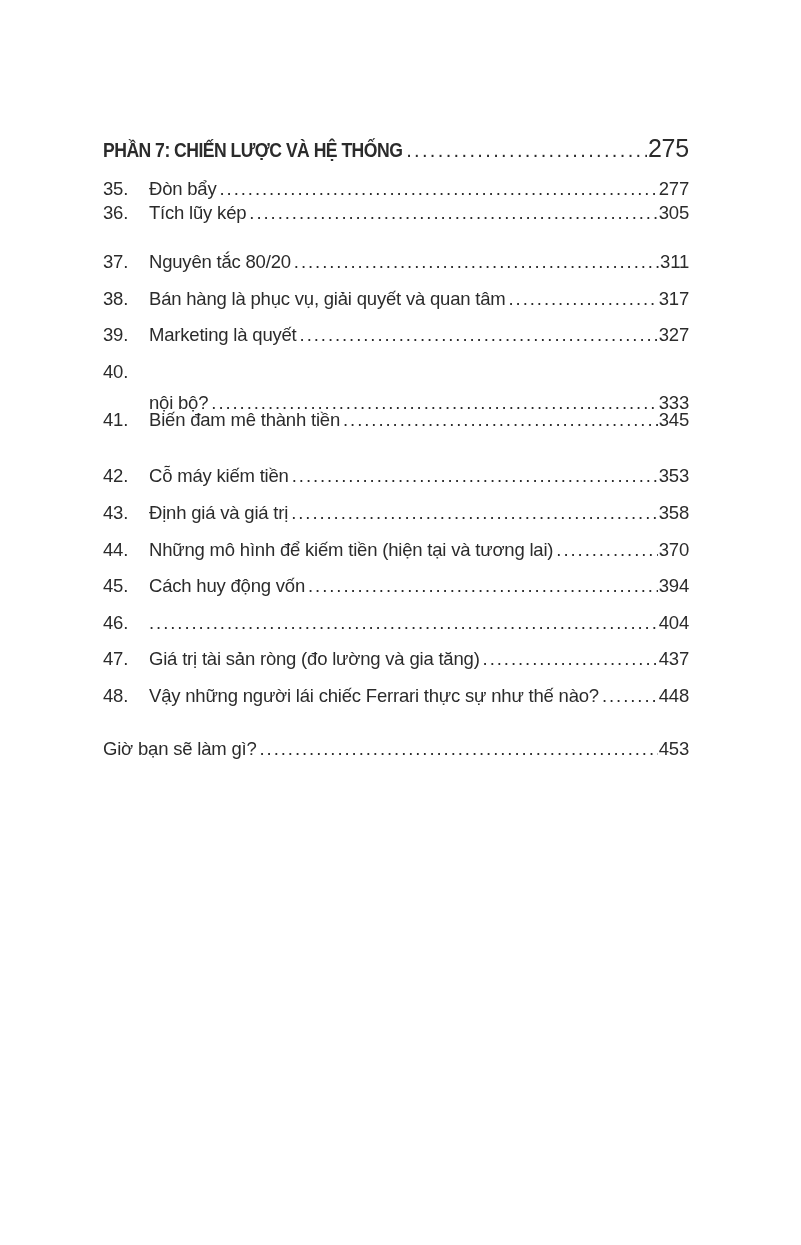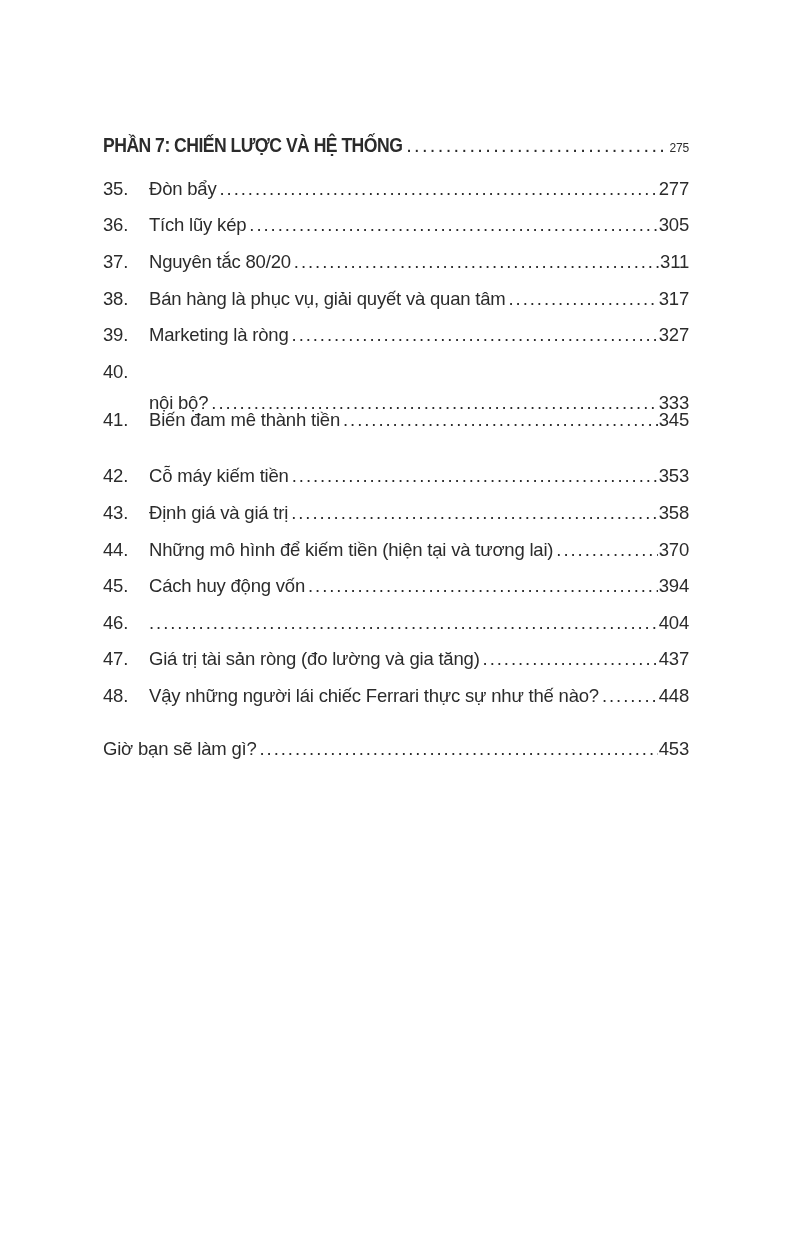--- a/index.html
+++ b/index.html
@@ -22,42 +22,42 @@
       flex: 1 1 auto; overflow: hidden; white-space: nowrap;
       letter-spacing: 1.2px; color: #2b2b2b;
     }
     .row .leader::before {
       content: ". . . . . . . . . . . . . . . . . . . . . . . . . . . . . . . . . . . . . . . . . . . . . . . . . . . . . . . . . . . . . . . . . . . . . . . . . . . . . . . . . . . . . . . . . . . . . . . . . . . . . . . . . . . . . . . . . . . . . . . . . . . . . . . . . . . . . . . . . . . . . . . . . . . . . . . . . . . . . . . . . . . . . . . . . . . . . . . . . . . . . . . . . . . . . . . . . . . . . . . . . . . . .";
       letter-spacing: -1.6px;
     }
     .row .page-num { flex: 0 0 auto; padding-left: 1px; }
     .row.part { font-size: 20px; font-weight: bold; letter-spacing: -0.6px; }
     .row.part .title { transform: scaleX(0.88); transform-origin: left; margin-right: -40px; }
-    .row.part .page-num { font-weight: normal; font-size: 12px; letter-spacing: -0.2px; }
+    .row.part .page-num { font-weight: normal; font-size: 25px; letter-spacing: -0.2px; }
     .row.part .leader { font-weight: normal; }
   </style>
 </head>
 <body>
 
 <div class="page">
 
   <div class="row part" style="top:128px">
     <span class="title">PHẦN 7: CHIẾN LƯỢC VÀ HỆ THỐNG</span>
     <span class="leader"></span>
     <span class="page-num">275</span>
   </div>
 
   <div class="row" style="top:172px">
     <span class="num">35.</span>
     <span class="title">Đòn bẩy</span>
     <span class="leader"></span>
     <span class="page-num">277</span>
   </div>
 
-  <div class="row" style="top:208px">
+  <div class="row" style="top:196px">
     <span class="num">36.</span>
     <span class="title">Tích lũy kép</span>
     <span class="leader"></span>
     <span class="page-num">305</span>
   </div>
 
   <div class="row" style="top:245px">
     <span class="num">37.</span>
     <span class="title">Nguyên tắc 80/20</span>
     <span class="leader"></span>
@@ -66,21 +66,21 @@
 
   <div class="row" style="top:282px">
     <span class="num">38.</span>
     <span class="title">Bán hàng là phục vụ, giải quyết và quan tâm</span>
     <span class="leader"></span>
     <span class="page-num">317</span>
   </div>
 
   <div class="row" style="top:318px">
     <span class="num">39.</span>
-    <span class="title">Marketing là ròng</span>
+    <span class="title">Marketing là quyết</span>
     <span class="leader"></span>
     <span class="page-num">327</span>
   </div>
 
   <div class="row" style="top:355px">
     <span class="num">40.</span>
   </div>
   <div class="row" style="top:386px">
     <span class="num"></span>
     <span class="title">nội bộ?</span>

